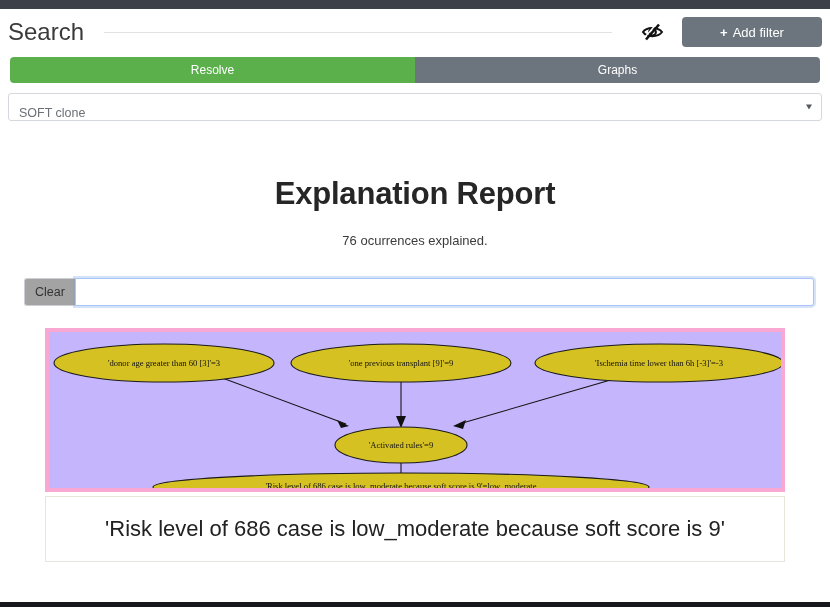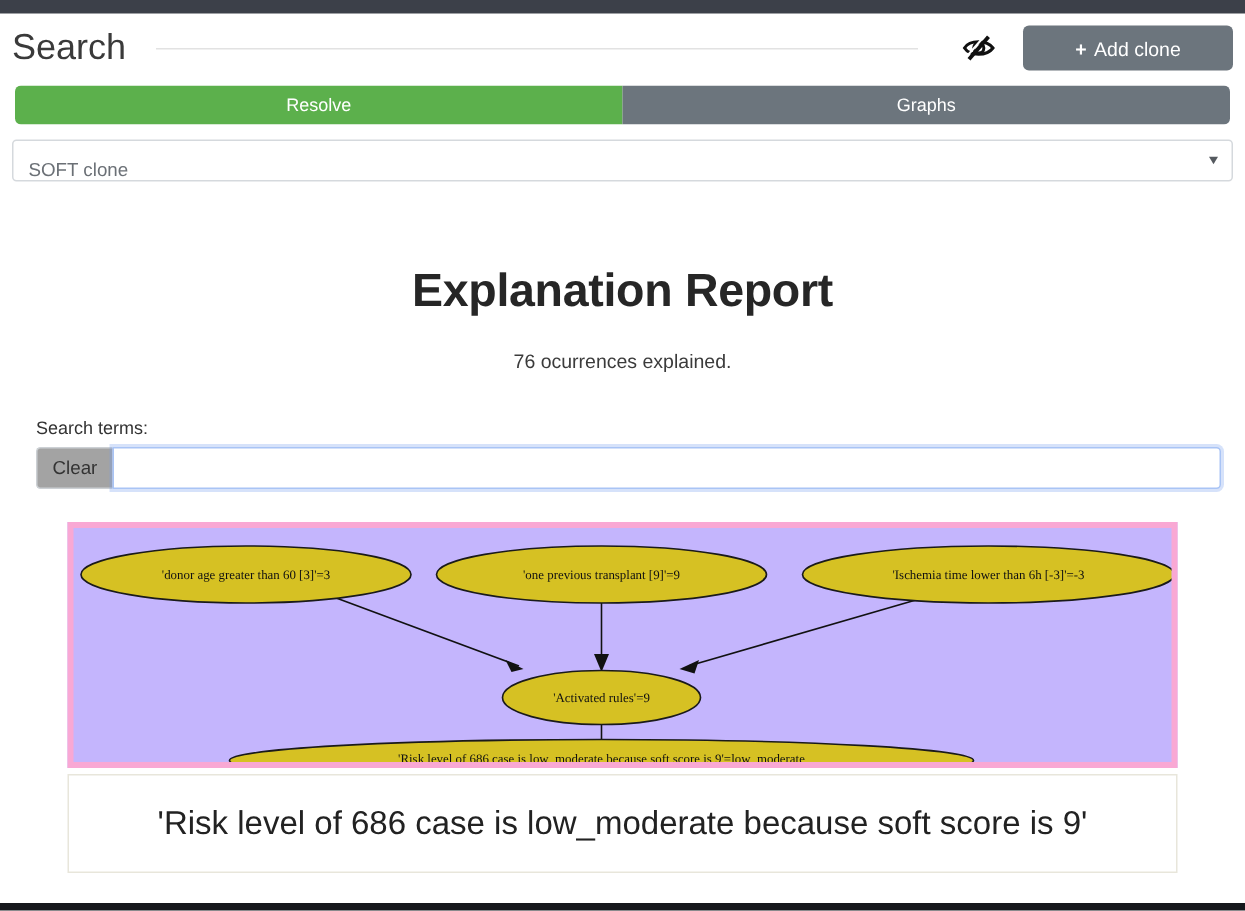--- a/index.html
+++ b/index.html
@@ -264,21 +264,21 @@
       <svg width="26" height="22" viewBox="0 0 26 22" aria-hidden="true">
         <path d="M3 11 C6.5 5.5, 18 5.5, 22 11 C18 16.5, 6.5 16.5, 3 11 Z" fill="none" stroke="#111" stroke-width="2"></path>
         <circle cx="12.5" cy="11" r="3.4" fill="none" stroke="#111" stroke-width="2"></circle>
         <line x1="6" y1="18.5" x2="19" y2="3.5" stroke="#111" stroke-width="2.6"></line>
         <line x1="4.2" y1="17" x2="17.2" y2="2" stroke="#fff" stroke-width="1.4"></line>
       </svg>
     </div>
 
     <button class="add-filter-btn">
       <span class="plus">+</span>
-      <span>Add clone</span>
+      <span>Add filter</span>
     </button>
   </div>
 
   <div class="tabbar">
     <div class="tab active">
       <span>Resolve</span>
     </div>
     <div class="tab inactive">
       <span>Graphs</span>
     </div>
@@ -288,21 +288,20 @@
     <div class="select-box">
       <span>SOFT clone</span>
     </div>
     <span class="select-caret"></span>
   </div>
 
   <div class="report-title">Explanation Report</div>
   <div class="report-sub">76 ocurrences explained.</div>
 
   <div class="search-block">
-    <div class="search-label">Search terms:</div>
     <div class="search-row">
       <button class="clear-btn">Clear</button>
       <input class="search-input" type="text" autofocus="" value="" style="">
     </div>
   </div>
 
   <div class="graph-panel">
     <svg width="738" height="162" viewBox="0 0 738 162">
 
       <g>

